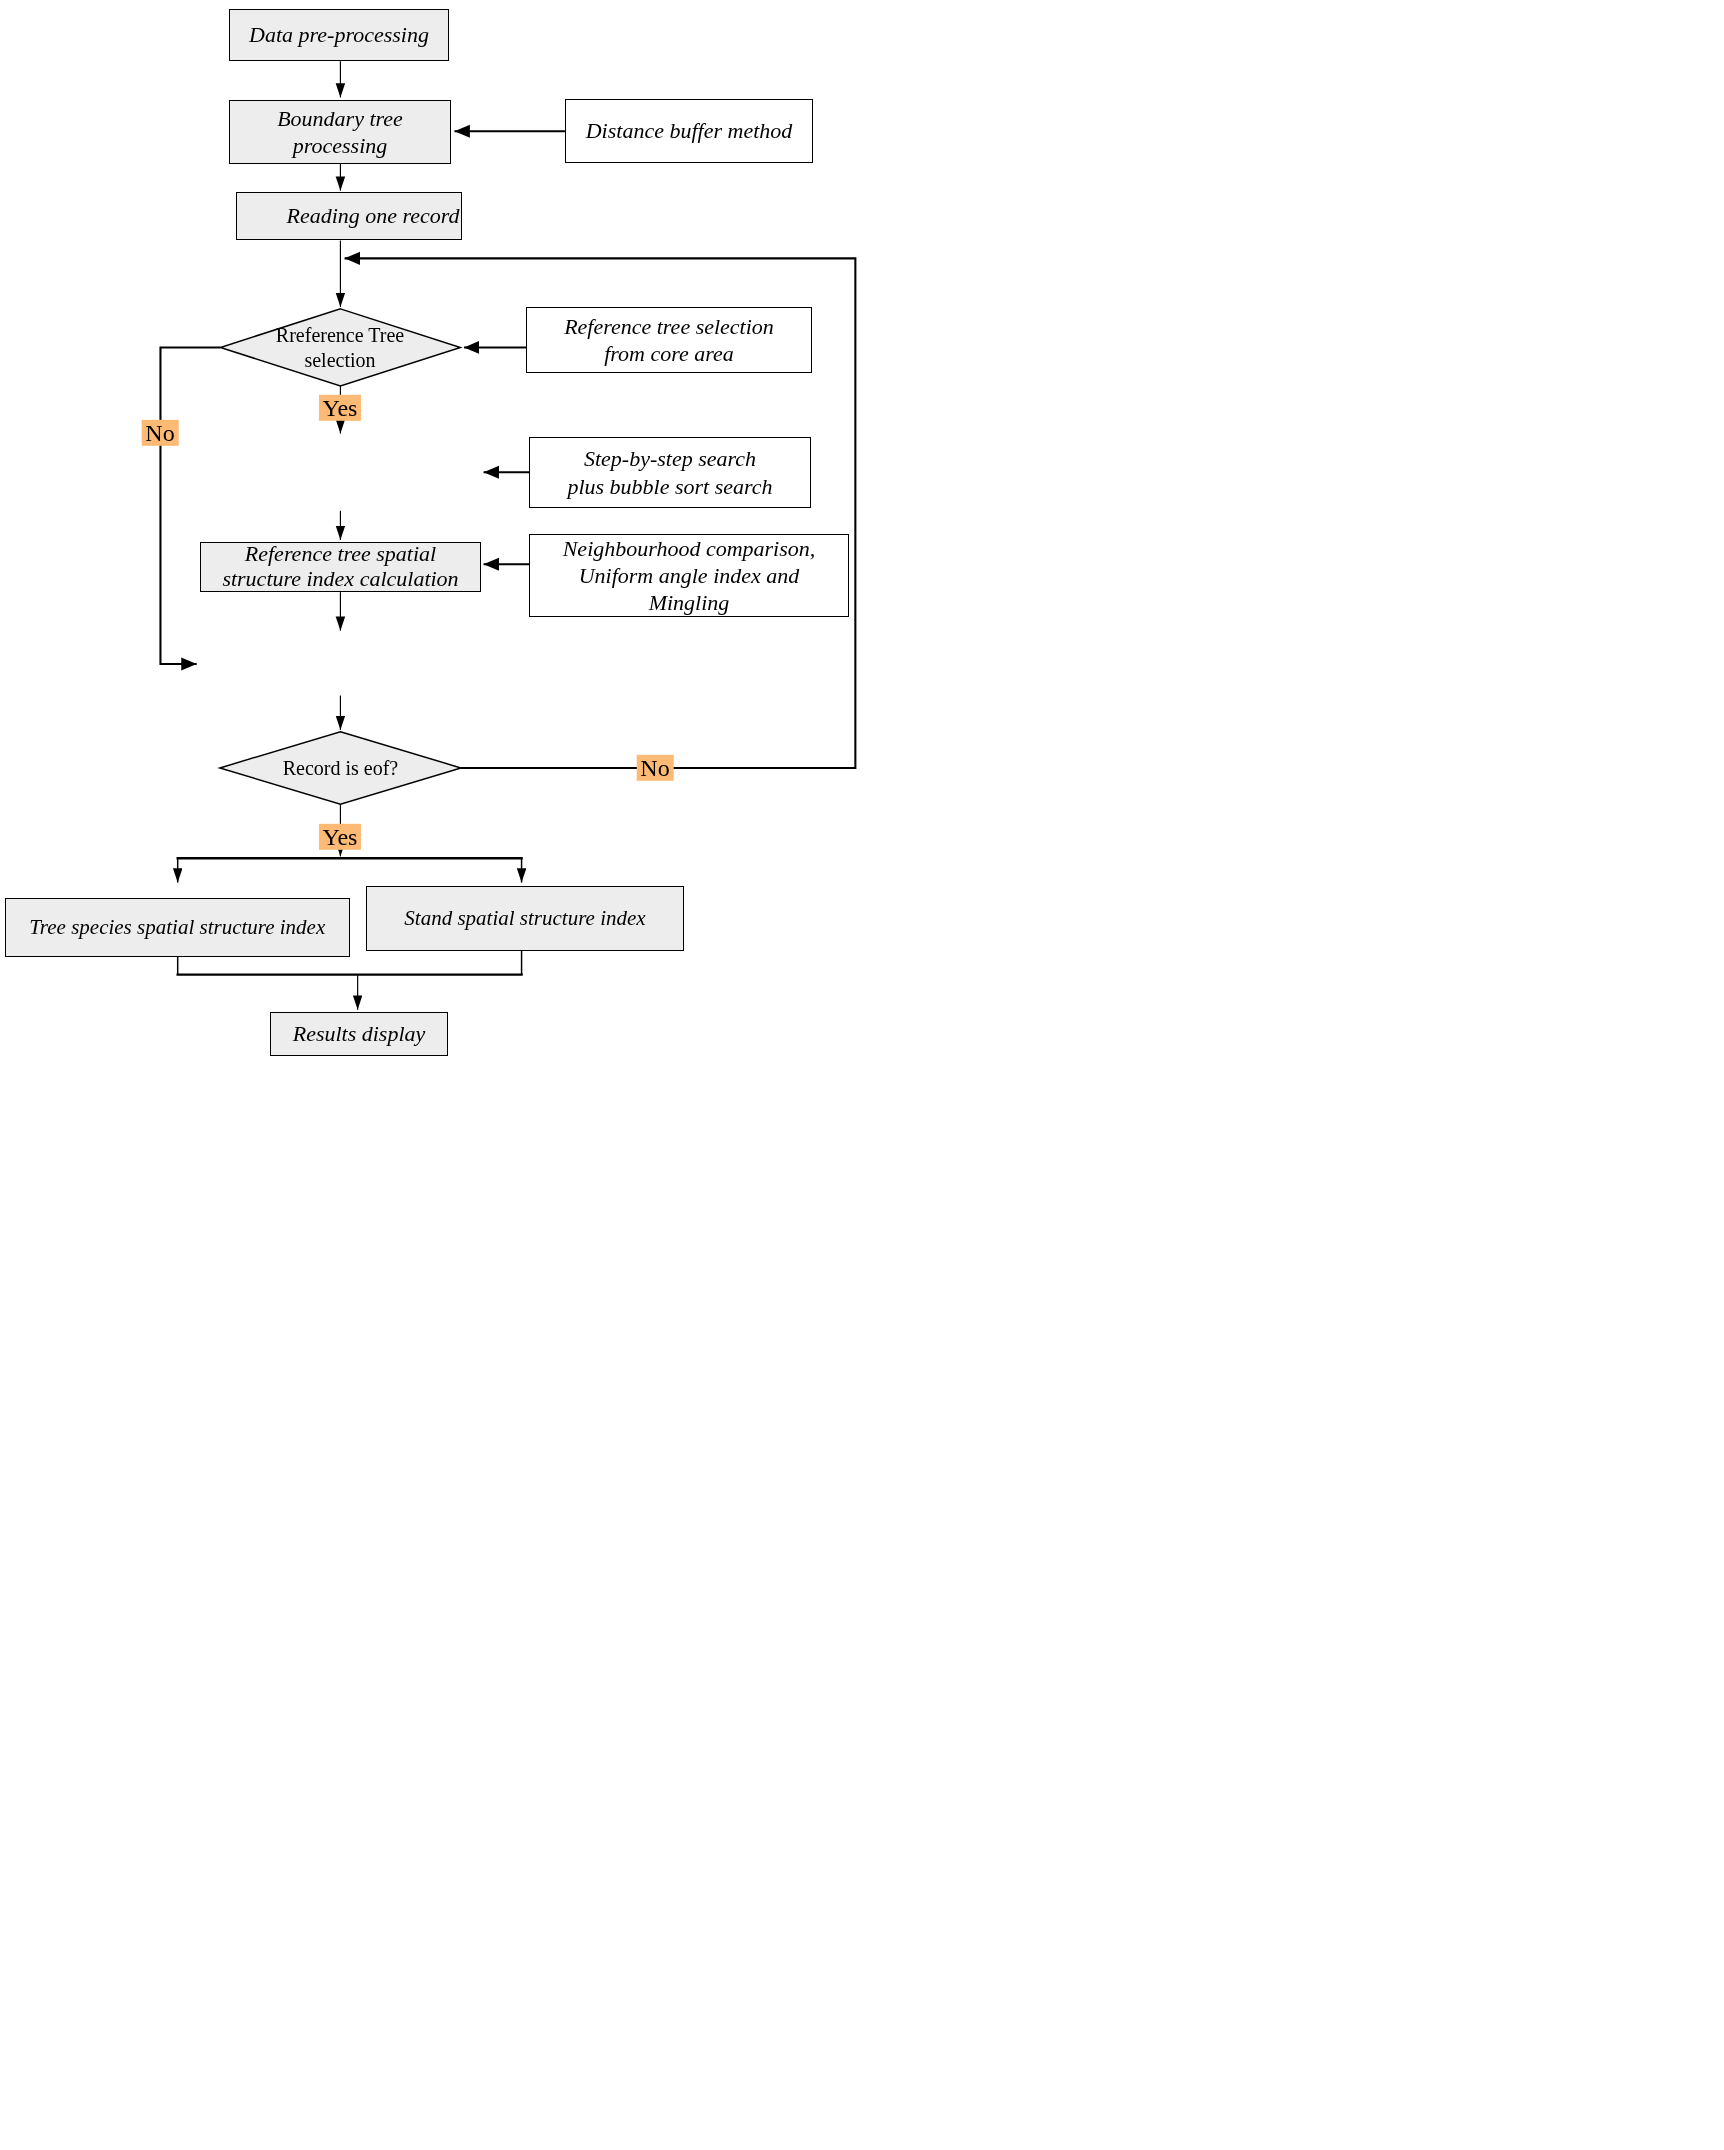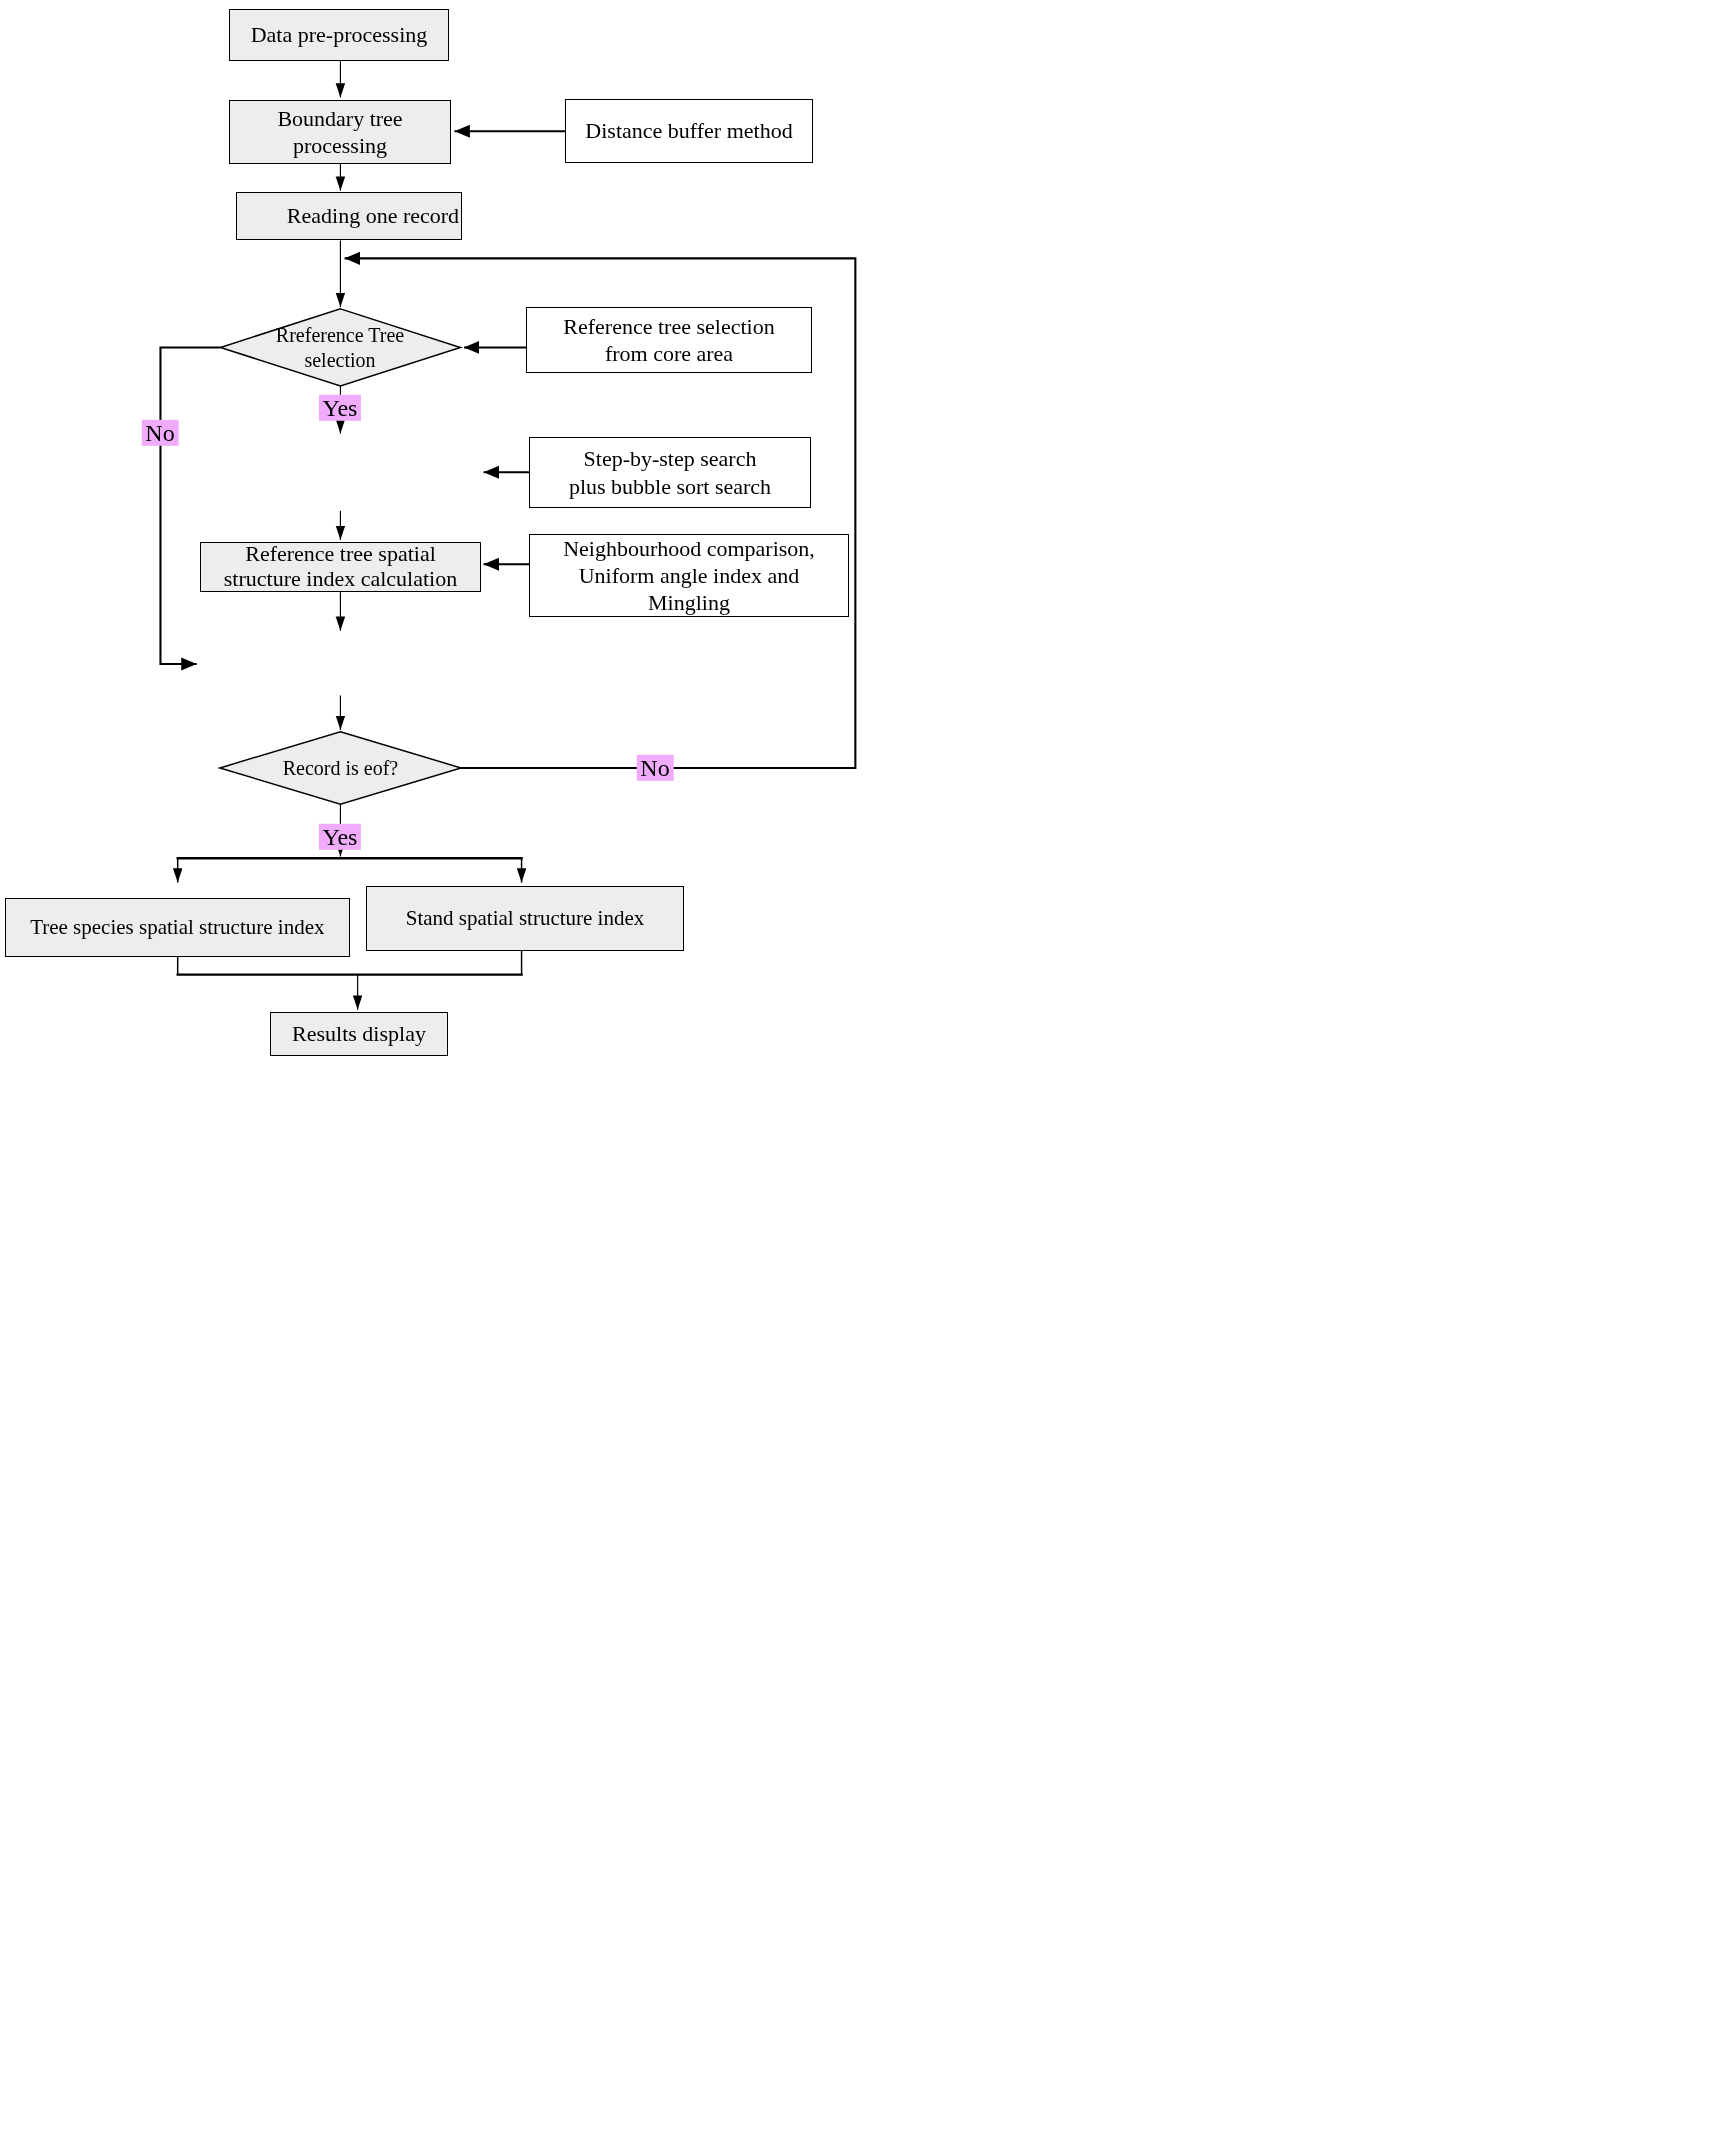--- a/index.html
+++ b/index.html
@@ -11,38 +11,39 @@
     color:#000;
   }
   #wires{position:absolute;left:0;top:0;width:100%;height:100%;}
   .node{
     position:absolute;
     display:flex;align-items:center;justify-content:center;
     text-align:center;
     border:1.8px solid #000;
     font-size:22px;line-height:1.24;
     box-sizing:border-box;
+    font-style:italic;
   }
   .gray{background:#ededed;}
   .white{background:#ffffff;}
   .tight{line-height:1.12;}
   .smallfont{font-size:21px;}
   .node span{display:block;}
   .dlabel{
     position:absolute;
     display:flex;align-items:center;justify-content:center;
     flex-direction:column;
     text-align:left;
     font-size:20px;line-height:1.22;
     pointer-events:none;
   }
   .edge-label{
     position:absolute;
     transform:translate(-50%,-50%);
-    background:#f0abfc;
+    background:#fdba74;
     font-size:24px;line-height:1;
     padding:1.2px 3.6px;
   }
 </style>
 </head>
 <body>
 
 <div id="canvas">
 
   <svg id="wires" viewBox="0 0 1451 1810" xmlns="http://www.w3.org/2000/svg">

